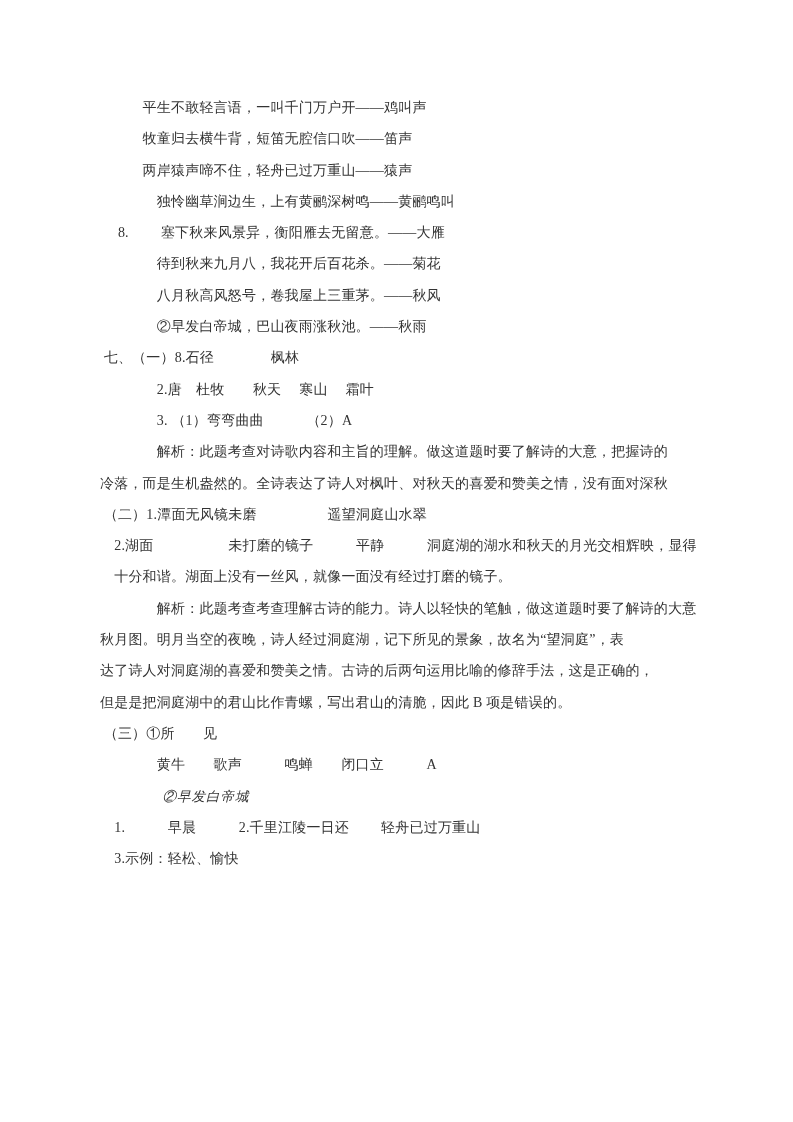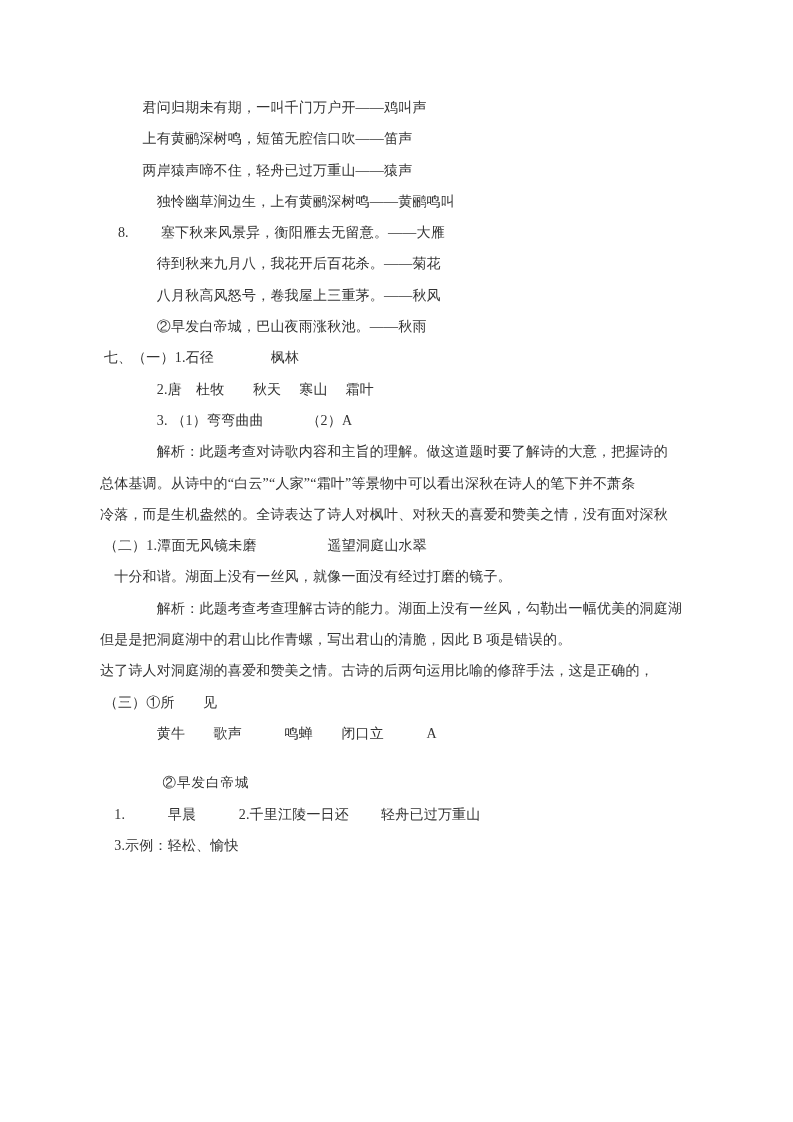--- a/index.html
+++ b/index.html
@@ -18,48 +18,49 @@
   }
   .line {
     font-family: "Liberation Serif", "DejaVu Serif", serif;
     font-size: 14px;
     line-height: 31.3px;
     color: #333333;
     white-space: pre-wrap;
     letter-spacing: 0.2px;
   }
   .kaiti {
+    font-style: italic;
     font-size: 13.5px;
     letter-spacing: 1px;
-    margin-top: 18px;
   }
 </style>
 </head>
 <body>
 
 <div class="page" style="background: rgb(255, 255, 255); color: rgb(51, 51, 51);">
   <div class="content">
-      <div class="line">　　　君问归期未有期，一叫千门万户开——鸡叫声</div>
-      <div class="line">　　　上有黄鹂深树鸣，短笛无腔信口吹——笛声</div>
+      <div class="line">　　　平生不敢轻言语，一叫千门万户开——鸡叫声</div>
+      <div class="line">　　　牧童归去横牛背，短笛无腔信口吹——笛声</div>
       <div class="line">　　　两岸猿声啼不住，轻舟已过万重山——猿声</div>
       <div class="line">　　　　独怜幽草涧边生，上有黄鹂深树鸣——黄鹂鸣叫</div>
       <div class="line">　 8.　　 塞下秋来风景异，衡阳雁去无留意。——大雁</div>
       <div class="line">　　　　待到秋来九月八，我花开后百花杀。——菊花</div>
       <div class="line">　　　　八月秋高风怒号，卷我屋上三重茅。——秋风</div>
       <div class="line">　　　　②早发白帝城，巴山夜雨涨秋池。——秋雨</div>
-      <div class="line"> 七、（一）1.石径　　　　枫林</div>
+      <div class="line"> 七、（一）8.石径　　　　枫林</div>
       <div class="line">　　　　2.唐　杜牧　　秋天　 寒山　 霜叶</div>
       <div class="line">　　　　3. （1）弯弯曲曲　　　（2）A</div>
       <div class="line">　　　　解析：此题考查对诗歌内容和主旨的理解。做这道题时要了解诗的大意，把握诗的</div>
-      <div class="line">总体基调。从诗中的“白云”“人家”“霜叶”等景物中可以看出深秋在诗人的笔下并不萧条</div>
       <div class="line">冷落，而是生机盎然的。全诗表达了诗人对枫叶、对秋天的喜爱和赞美之情，没有面对深秋</div>
       <div class="line"> （二）1.潭面无风镜未磨　　　　　遥望洞庭山水翠</div>
+      <div class="line">　2.湖面　　　　　 未打磨的镜子　　　平静　　　洞庭湖的湖水和秋天的月光交相辉映，显得</div>
       <div class="line">　十分和谐。湖面上没有一丝风，就像一面没有经过打磨的镜子。</div>
-      <div class="line">　　　　解析：此题考查考查理解古诗的能力。湖面上没有一丝风，勾勒出一幅优美的洞庭湖</div>
+      <div class="line">　　　　解析：此题考查考查理解古诗的能力。诗人以轻快的笔触，做这道题时要了解诗的大意</div>
+      <div class="line">秋月图。明月当空的夜晚，诗人经过洞庭湖，记下所见的景象，故名为“望洞庭”，表</div>
+      <div class="line">达了诗人对洞庭湖的喜爱和赞美之情。古诗的后两句运用比喻的修辞手法，这是正确的，</div>
       <div class="line">但是是把洞庭湖中的君山比作青螺，写出君山的清脆，因此 B 项是错误的。</div>
-      <div class="line">达了诗人对洞庭湖的喜爱和赞美之情。古诗的后两句运用比喻的修辞手法，这是正确的，</div>
       <div class="line"> （三）①所　　见</div>
       <div class="line">　　　　黄牛　　歌声　　　鸣蝉　　闭口立　　　A</div>
       <div class="line kaiti">　　　　 ②早发白帝城</div>
       <div class="line">　1.　　　早晨　　　2.千里江陵一日还　　 轻舟已过万重山</div>
       <div class="line">　3.示例：轻松、愉快</div>
     </div>
 </div>
 
 </body></html>

